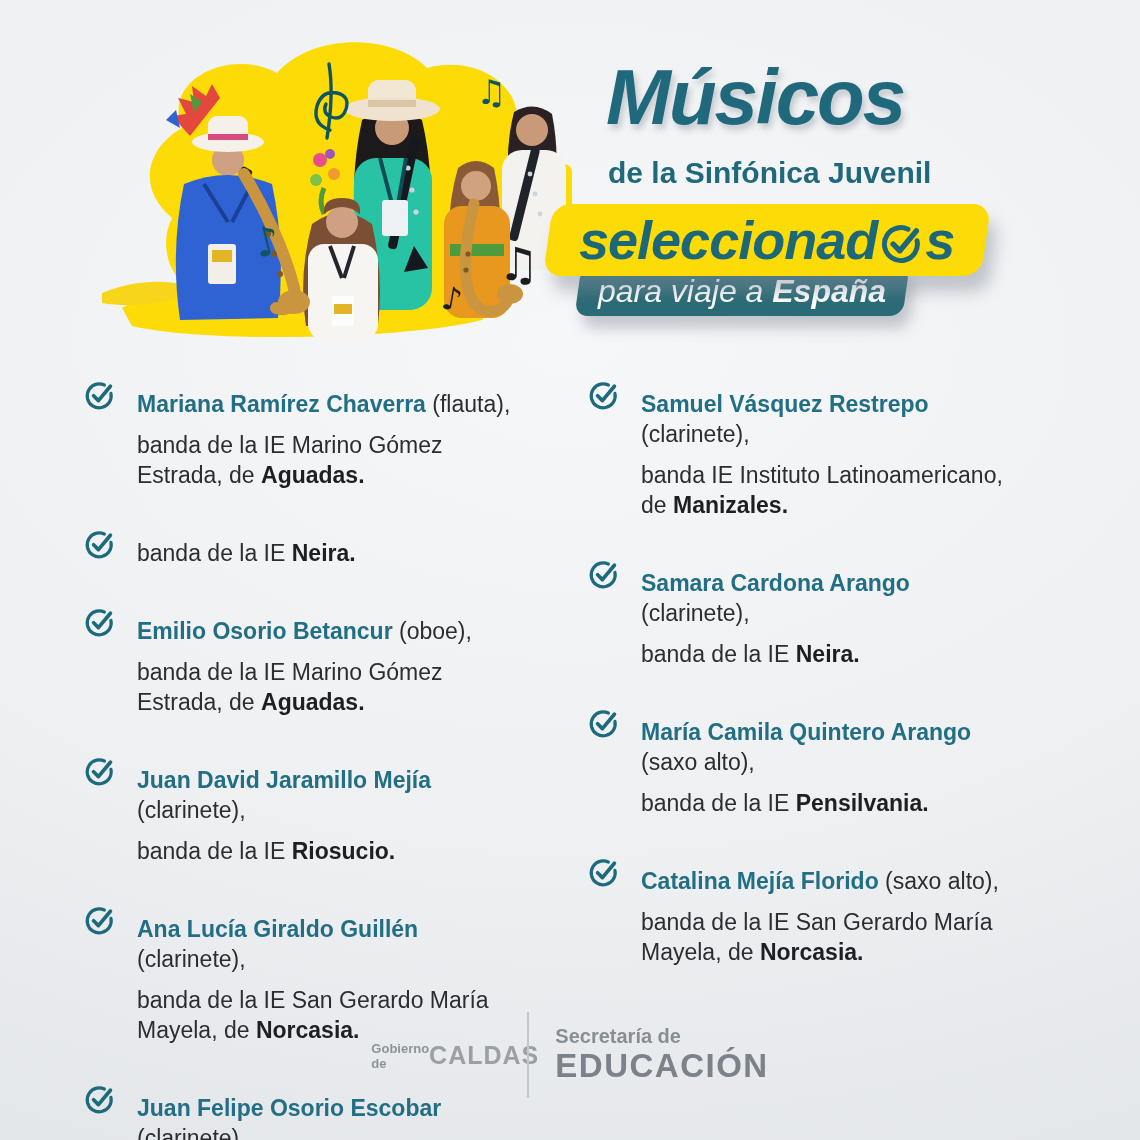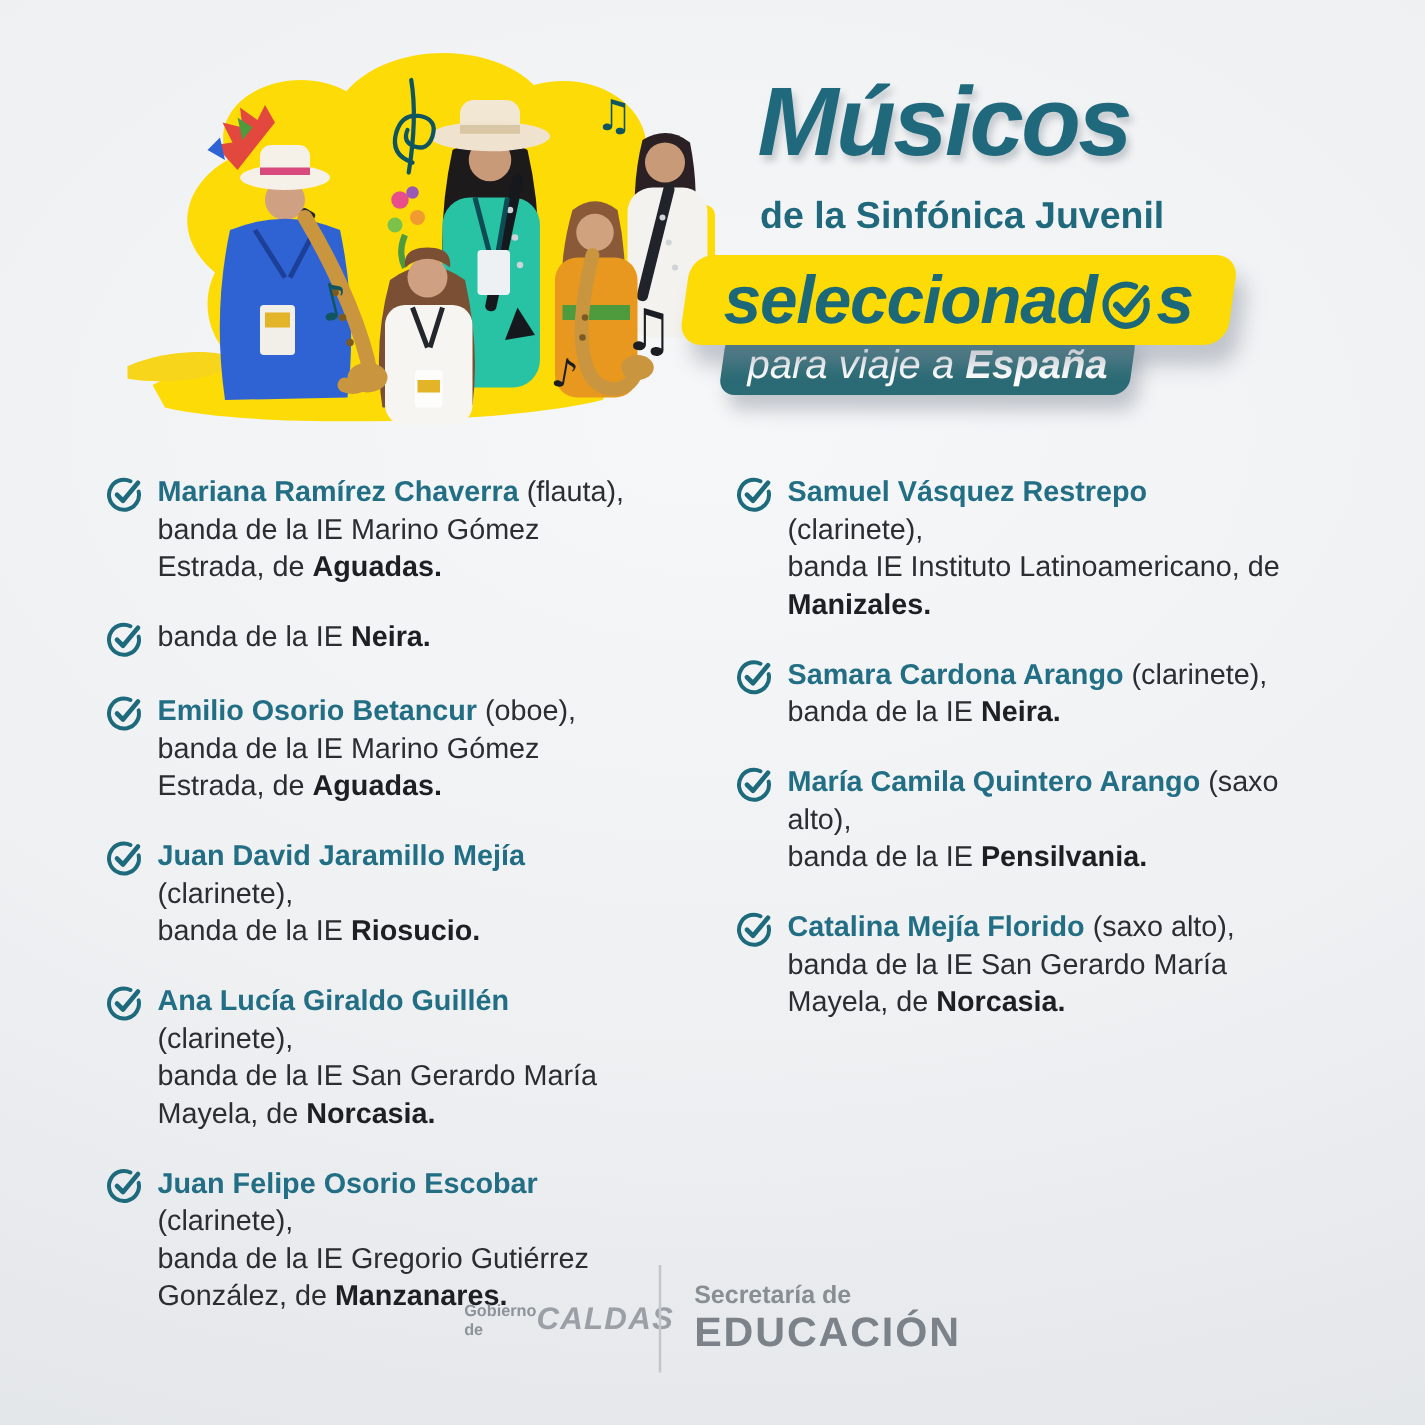--- a/index.html
+++ b/index.html
@@ -55,32 +55,32 @@
   }
   .banner-teal .inner b{font-weight:700;}
 
   
   .col{position:absolute;top:378px;width:438px;}
   .col.left{left:84px;}
   .col.right{left:588px;}
   .entry{display:flex;margin-bottom:26px;}
   .check-icon{flex:0 0 32px;width:32px;height:32px;margin:1px 10px 0 0;}
   .entry-text{font-size:23px;line-height:30px;color:#2c2d31;}
-  .entry-text p{margin:0;}
+  .entry-text p{margin:11px;}
   .entry .name{color:#226e85;font-weight:700;}
   .entry .place{font-weight:700;color:#1e1f23;}
 
   
   .footer{
     position:absolute;left:0;top:1012px;width:1140px;
     display:flex;align-items:center;justify-content:center;gap:26px;
   }
   .gov-block{display:flex;flex-direction:row;align-items:center;width:130px;}
   .gov-top{font-size:13px;font-weight:700;color:#8d939a;margin-top:2px;}
-  .gov-name{font-size:25px;font-weight:700;color:#9aa0a6;letter-spacing:1px;line-height:1;font-style:italic;}
+  .gov-name{font-size:25px;font-weight:700;color:#9aa0a6;letter-spacing:1px;line-height:1;}
   .divider{width:2px;height:86px;background:#c2c7cb;}
   .sec-block{display:flex;flex-direction:column;align-items:flex-start;}
   .sec-top{font-size:20px;font-weight:700;color:#878e94;}
   .sec-name{font-size:33px;font-weight:700;color:#7b8289;letter-spacing:1.5px;line-height:1.1;}
 </style>
 </head>
 <body>
 
 <div id="canvas">
 

